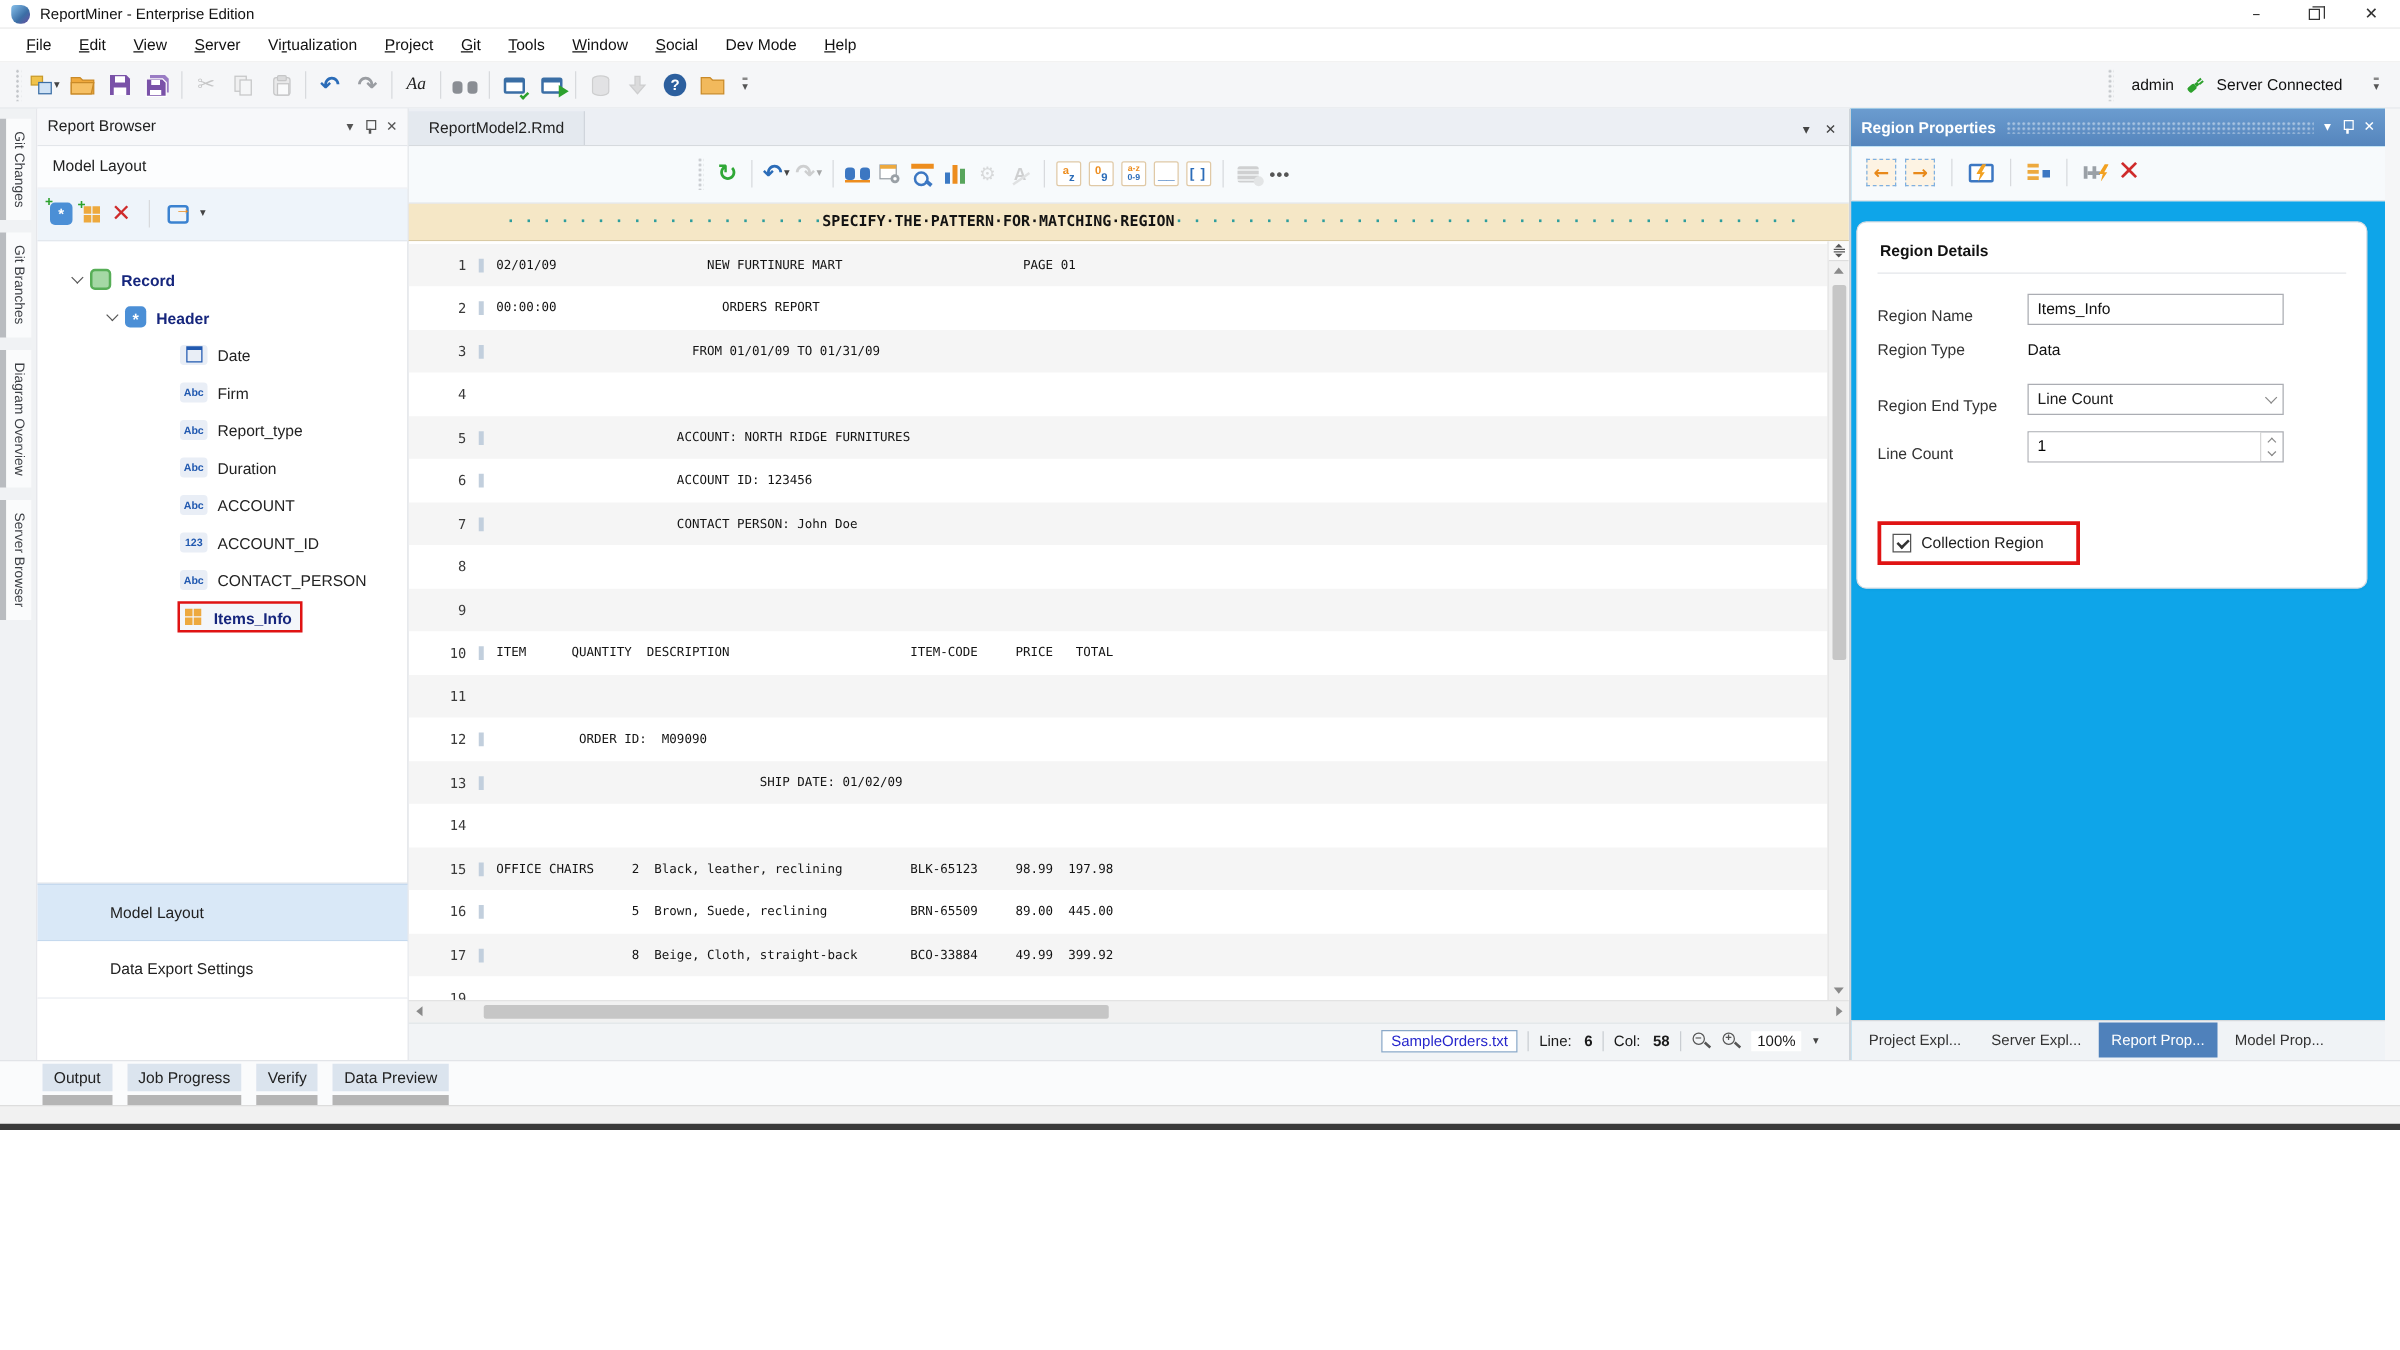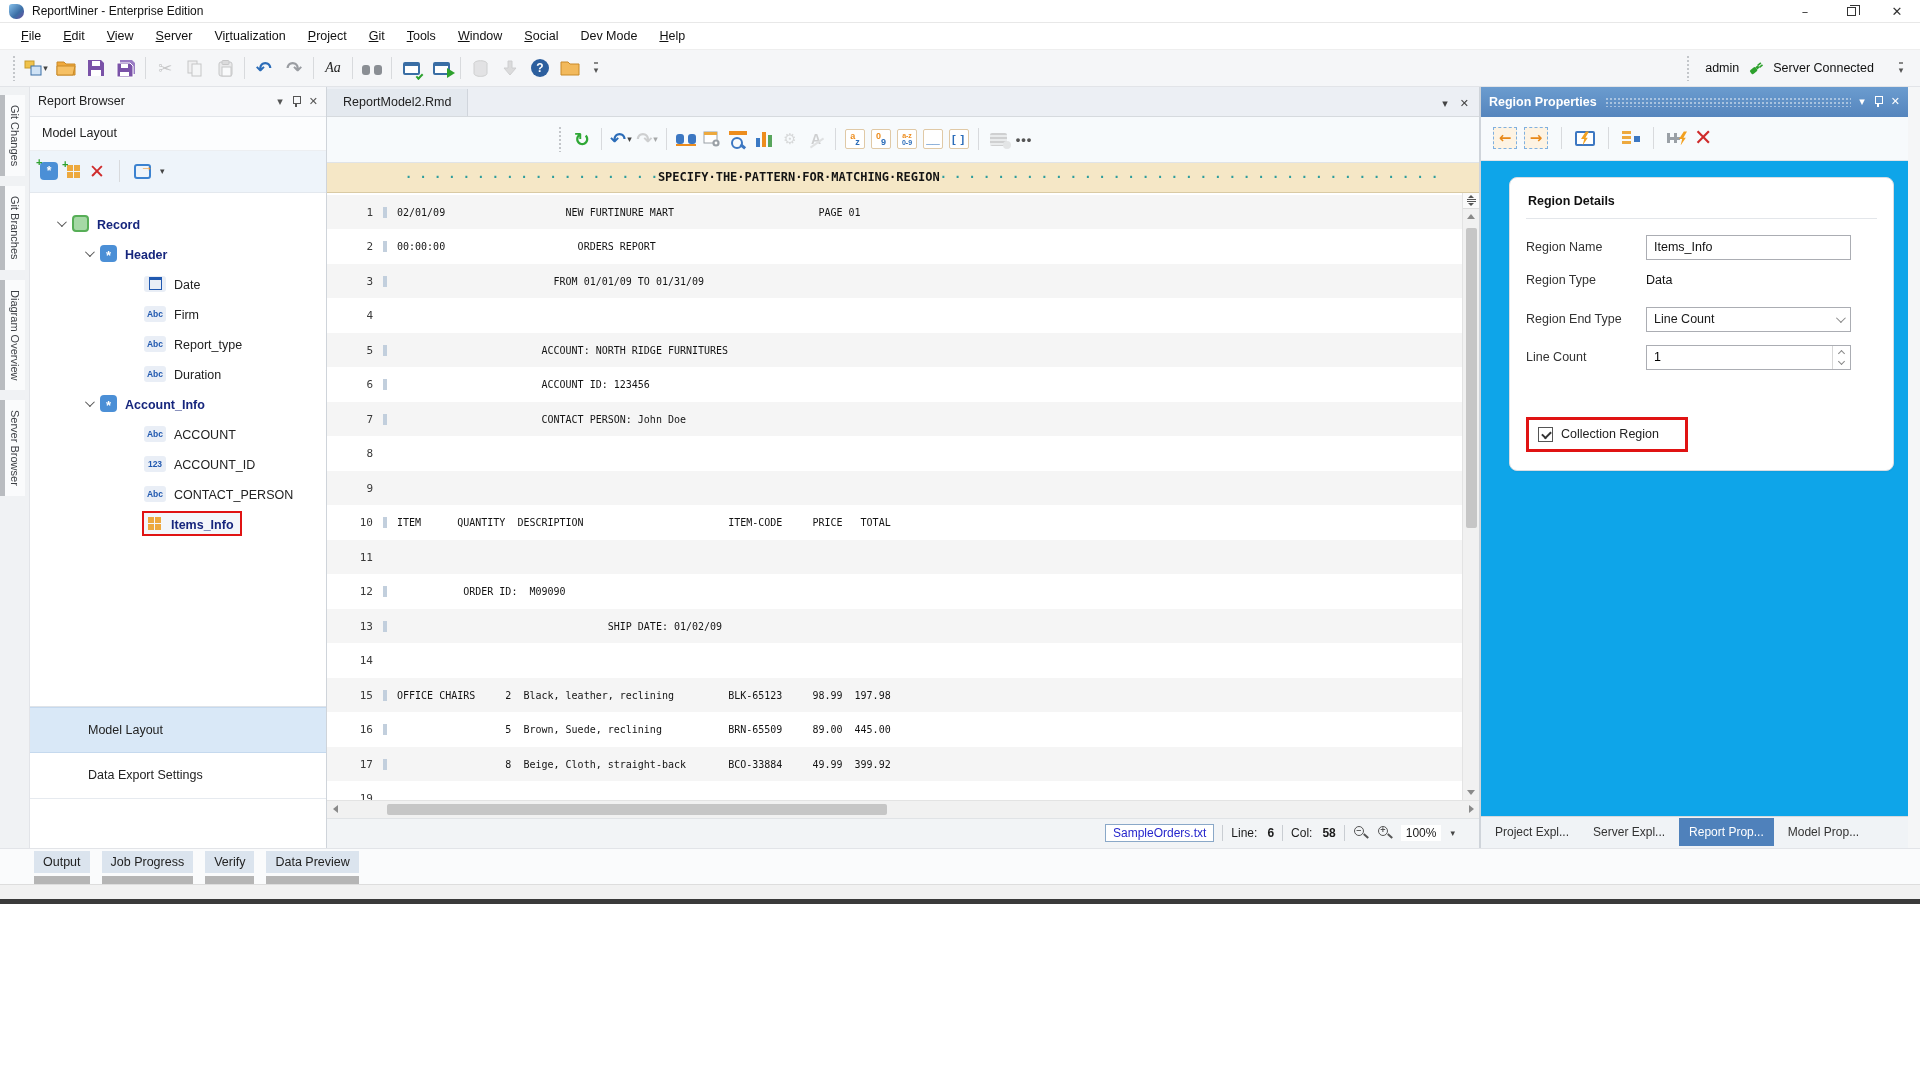--- a/index.html
+++ b/index.html
@@ -180,24 +180,24 @@
   .nav-arrow { width:24px; height:22px; display:flex; align-items:center; justify-content:center; border:1.5px dashed #7fb0e0; color:#e8891a; font-weight:bold; font-size:15px; font-family:"DejaVu Sans",sans-serif; background:#fdf3e3; }
   .bolt { display:inline-block; width:8px; height:14px; background:#f2a121; clip-path:polygon(60% 0,100% 0,55% 45%,85% 45%,20% 100%,40% 55%,0 55%); }
   .winbolt { position:relative; width:20px; height:15px; border:2px solid #3c77c2; border-radius:2px; background:#fff; display:flex; align-items:center; justify-content:center; }
   .fieldmap { position:relative; width:18px; height:16px; }
   .fieldmap::before { content:""; position:absolute; left:0; top:1px; width:9px; height:3px; background:#eda93e; box-shadow:0 5px #eda93e, 0 10px #eda93e; }
   .fieldmap::after { content:""; position:absolute; right:0; top:6px; width:6px; height:6px; background:#3c77c2; }
   .hbolt { display:flex; align-items:center; gap:2px; }
   .hbolt .hbar { width:10px; height:10px; border-left:3px solid #9aa0a6; border-right:3px solid #9aa0a6; position:relative; }
   .hbolt .hbar::after { content:""; position:absolute; left:0; top:4px; width:10px; height:2.5px; background:#9aa0a6; }
 
-  .rp-content { flex:1; padding:16px 14px 0 28px; }
+  .rp-content { flex:1; padding:16px 14px 0 4px; }
   .details-card { background:#fff; border:1px solid #d8dde3; border-radius:8px; padding:12px 16px 18px; box-shadow:0 1px 2px rgba(0,0,0,.04); }
   .card-title { font-size:12.5px; font-weight:bold; color:#111; padding:4px 2px 10px; border-bottom:1px solid #e3e6ea; margin-bottom:16px; }
-  .field-row { display:flex; align-items:center; margin-bottom:13px; }
+  .field-row { display:flex; align-items:flex-end; margin-bottom:13px; }
   .field-label { width:120px; color:#333; font-size:12.5px; flex:0 0 auto; }
   .text-input { width:205px; height:25px; border:1px solid #abadb3; padding:2px 7px; font-size:12.5px; font-family:"Liberation Sans",sans-serif; color:#111; }
   .static-val { font-size:12.5px; color:#111; }
   .select-box { width:205px; height:25px; border:1px solid #abadb3; background:#fff; display:flex; align-items:center; padding:0 7px; font-size:12.5px; position:relative; }
   .select-chev { margin-left:auto; width:7px; height:7px; border-right:1.6px solid #888; border-bottom:1.6px solid #888; transform:rotate(45deg) translateY(-2px); }
   .spin-box { width:205px; height:25px; border:1px solid #abadb3; background:#fff; display:flex; align-items:center; }
   .spin-box input { flex:1; border:none; outline:none; padding:0 7px; font-size:12.5px; font-family:"Liberation Sans",sans-serif; height:100%; }
   .spin-arrows { width:18px; height:100%; border-left:1px solid #d7d7d7; display:flex; flex-direction:column; align-items:center; justify-content:center; gap:3px; }
   .spin-arrows i { width:5px; height:5px; border-right:1.4px solid #888; border-bottom:1.4px solid #888; display:block; }
   .spin-arrows .su { transform:rotate(-135deg); } .spin-arrows .sd { transform:rotate(45deg); }
@@ -503,27 +503,20 @@
           </div>
 
           <div class="trow lvl2 field">
             <span class="chevbox"></span>
             <span class="boxwrap">
               <span class="tic ic-abc"></span>
               <span class="tlabel">Duration</span>
             </span>
           </div>
 
-          <div class="trow lvl1 region chev">
-            <span class="chevbox"></span>
-            <span class="boxwrap">
-              <span class="tic ic-region"></span>
-              <span class="tlabel">Account_Info</span>
-            </span>
-          </div>
 
           <div class="trow lvl2 field">
             <span class="chevbox"></span>
             <span class="boxwrap">
               <span class="tic ic-abc"></span>
               <span class="tlabel">ACCOUNT</span>
             </span>
           </div>
 
           <div class="trow lvl2 field">

